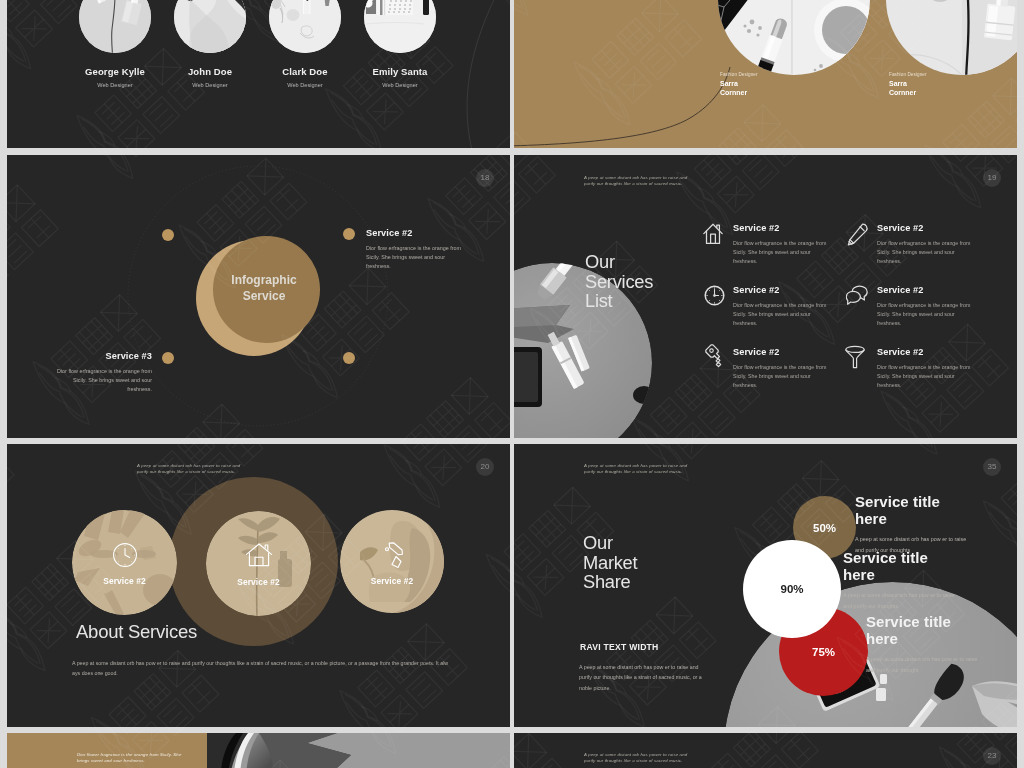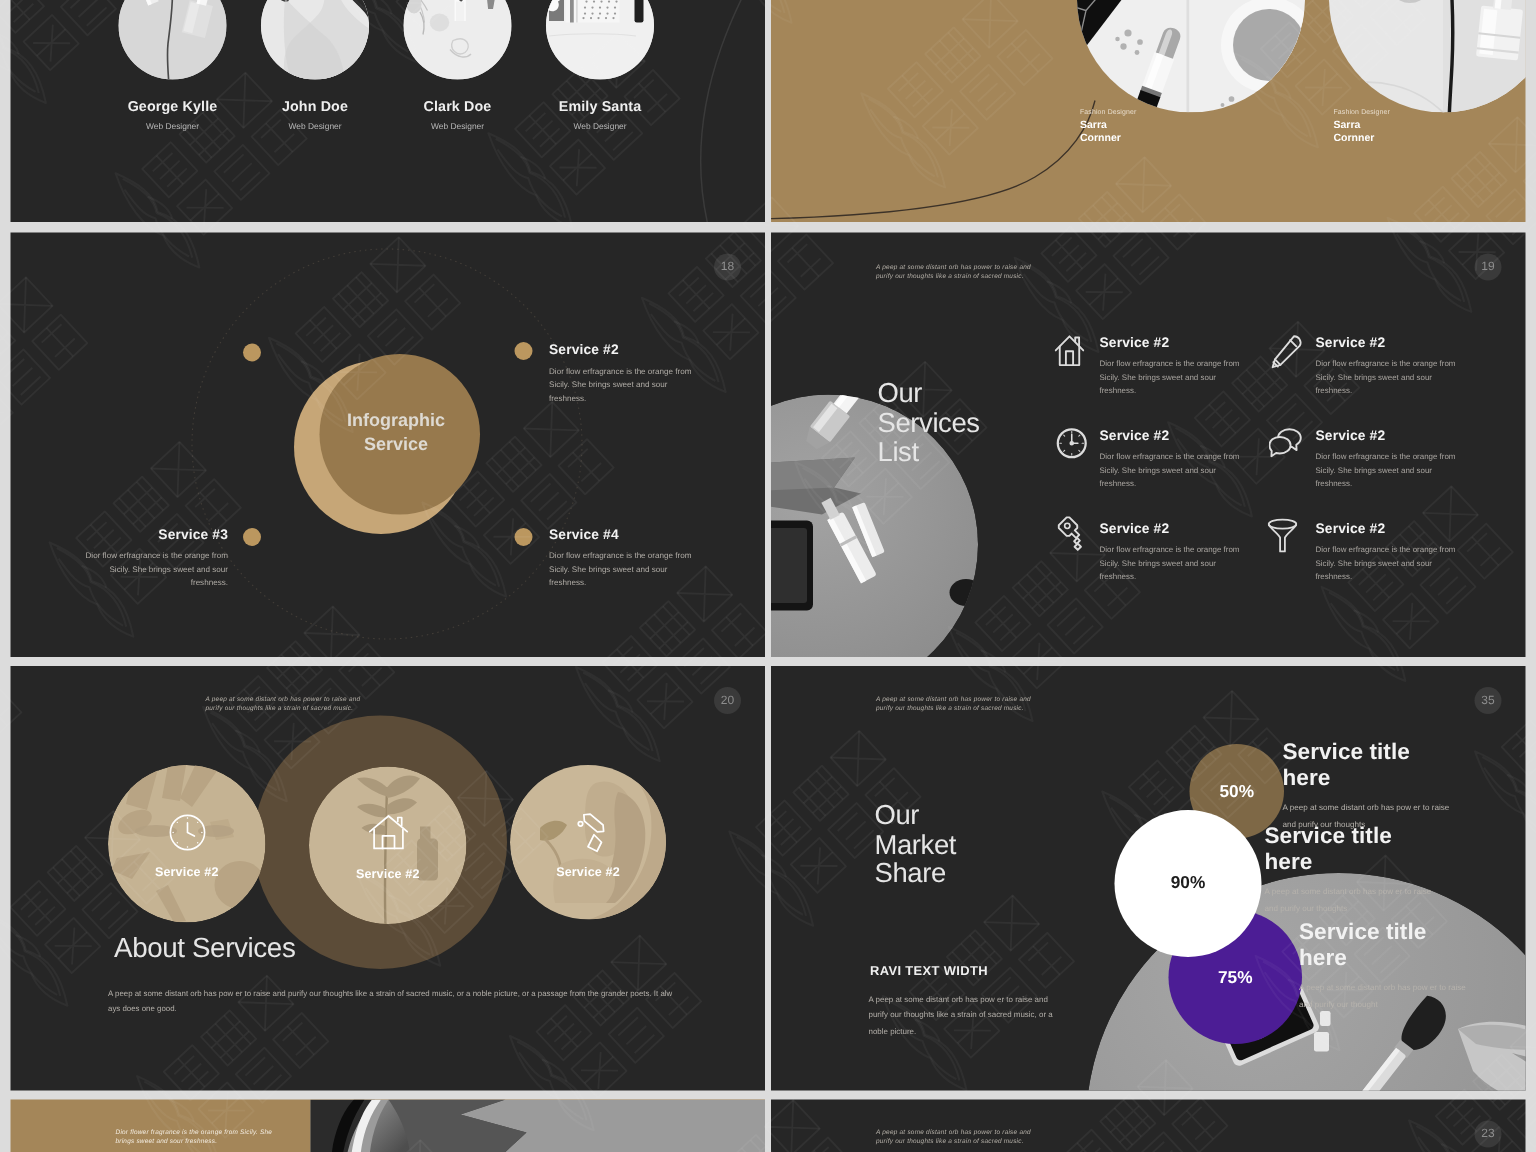--- a/index.html
+++ b/index.html
@@ -75,21 +75,21 @@
   .b5{left:65px;top:214px;width:378px;font-size:5.25px;line-height:1.95;color:#b3afa9;}
 
   
   .ms-photo{position:absolute;left:210px;top:138px;width:337px;height:337px;border-radius:50%;overflow:hidden;}
   .k6{left:70px;top:19px;width:106px;}
   .h6{left:69px;top:89px;font-size:18.3px;line-height:1.07;letter-spacing:-.25px;}
   .sub6{position:absolute;left:66px;top:198px;font-size:8.6px;font-weight:bold;color:#f0f0f0;letter-spacing:.25px;}
   .b6{left:65px;top:218px;width:128px;font-size:5.3px;line-height:1.95;color:#b3afa9;}
   .bub{position:absolute;border-radius:50%;display:flex;align-items:center;justify-content:center;font-weight:bold;}
   .bub50{left:279px;top:52px;width:63px;height:63px;background:#7e6846;color:#fff;font-size:11.5px;}
-  .bub75{left:265px;top:163px;width:89px;height:89px;background:#4c1d95;color:#fff;font-size:11.5px;}
+  .bub75{left:265px;top:163px;width:89px;height:89px;background:#b91c1c;color:#fff;font-size:11.5px;}
   .bub90{left:229px;top:96px;width:98px;height:98px;background:#fff;color:#1c1c1c;font-size:11.5px;}
   .mk{position:absolute;width:114px;}
   .mk .t{font-size:15px;font-weight:bold;color:#f2f2f2;letter-spacing:.05px;}
   .mk .b{font-size:5.4px;color:#b6b2ac;line-height:1.95;margin-top:7px;}
 
   
   .s7img{position:absolute;left:0;top:0;}
   .gold-body{position:absolute;left:70px;top:19px;width:110px;font-style:italic;font-size:4.3px;line-height:1.45;color:#f3ece0;letter-spacing:.15px;}
   
   .k8{left:70px;top:19px;width:106px;}
@@ -304,24 +304,20 @@
     <div class="dot" style="left:336px;top:73px"></div>
     <div class="dot" style="left:155px;top:197px"></div>
     <div class="dot" style="left:336px;top:197px"></div>
 
     <div class="svc" style="left:359px;top:73px">
       <div class="t">Service #2</div>
       <div class="b">Dior flow erfragrance is the orange from Sicily. She brings sweet and sour freshness.</div>
     </div>
     <div class="svc r" style="left:49px;top:196px">
       <div class="t">Service #3</div>
-      <div class="b">Dior flow erfragrance is the orange from Sicily. She brings sweet and sour freshness.</div>
-    </div>
-    <div class="svc" style="left:359px;top:196px">
-      <div class="t">Service #4</div>
       <div class="b">Dior flow erfragrance is the orange from Sicily. She brings sweet and sour freshness.</div>
     </div>
   </div>
   <div class="slide s4">
     <div class="sl-photo">
       <svg width="200" height="200" viewBox="0 0 200 200">
         <defs>
           <radialGradient id="slg" cx="45%" cy="35%" r="75%">
             <stop offset="0%" stop-color="#a3a3a3"></stop>
               <stop offset="100%" stop-color="#8a8a8a"></stop>

